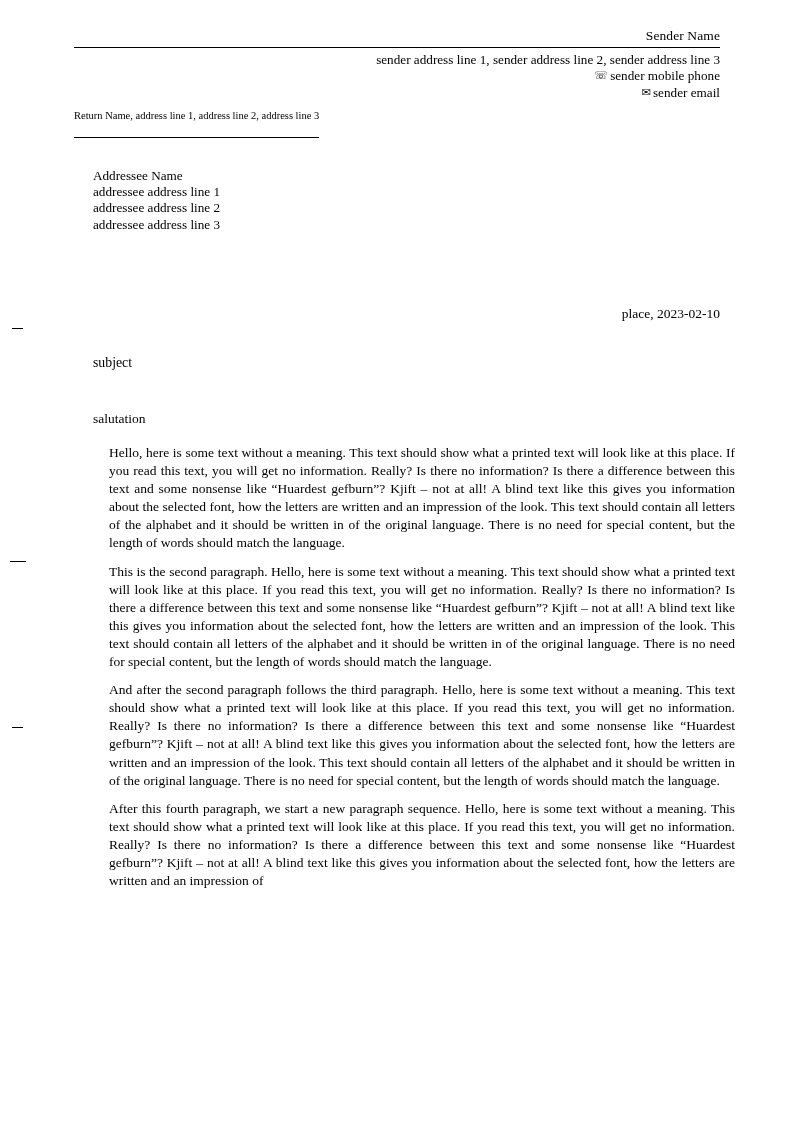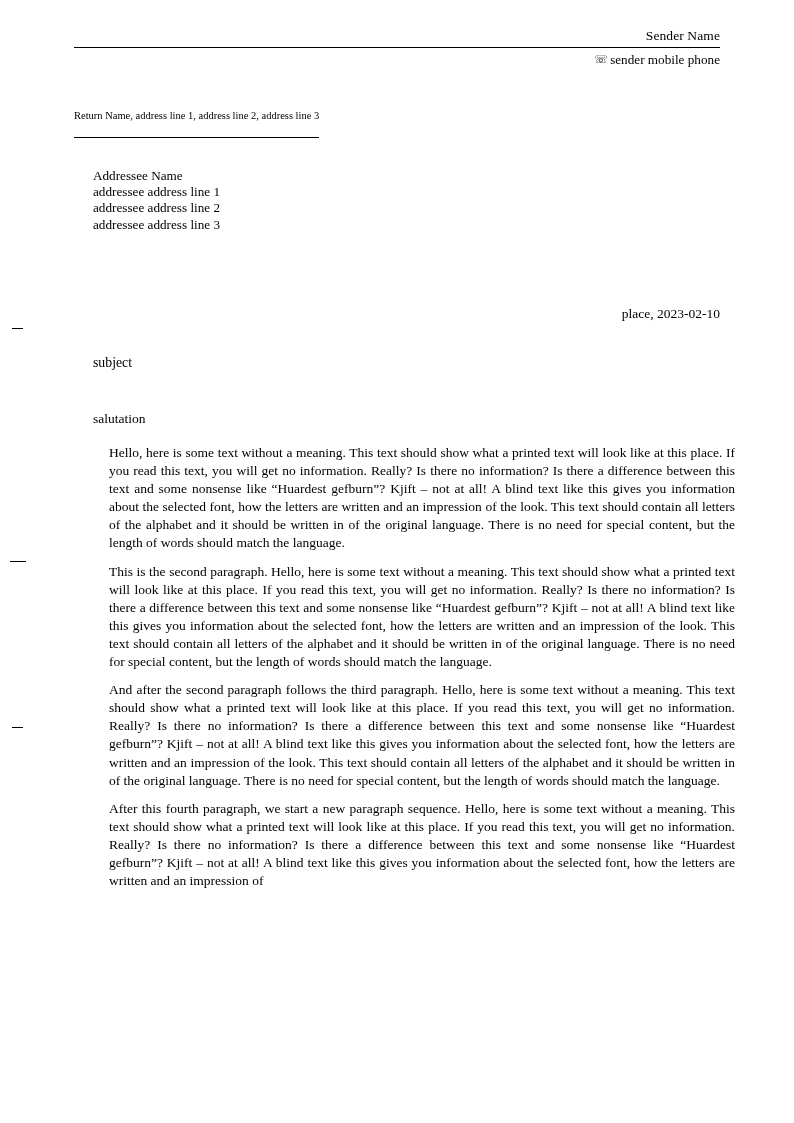--- a/index.html
+++ b/index.html
@@ -145,21 +145,23 @@
 </head>
 <body>
 
 <div class="page">
 
   <div class="sender-name">Sender Name</div>
 
   <div class="rule"></div>
 
   <div class="sender-lines">
+    <div>sender address line 1, sender address line 2, sender address line 3</div>
     <div><span class="sym">☏</span><span>sender mobile phone</span></div>
+    <div><span class="sym">✉</span><span>sender email</span></div>
   </div>
 
   <div class="return-address">Return Name, address line 1, address line 2, address line 3</div>
 
   <div class="addressee">
     <div>Addressee Name</div>
     <div>addressee address line 1</div>
     <div>addressee address line 2</div>
     <div>addressee address line 3</div>
   </div>

